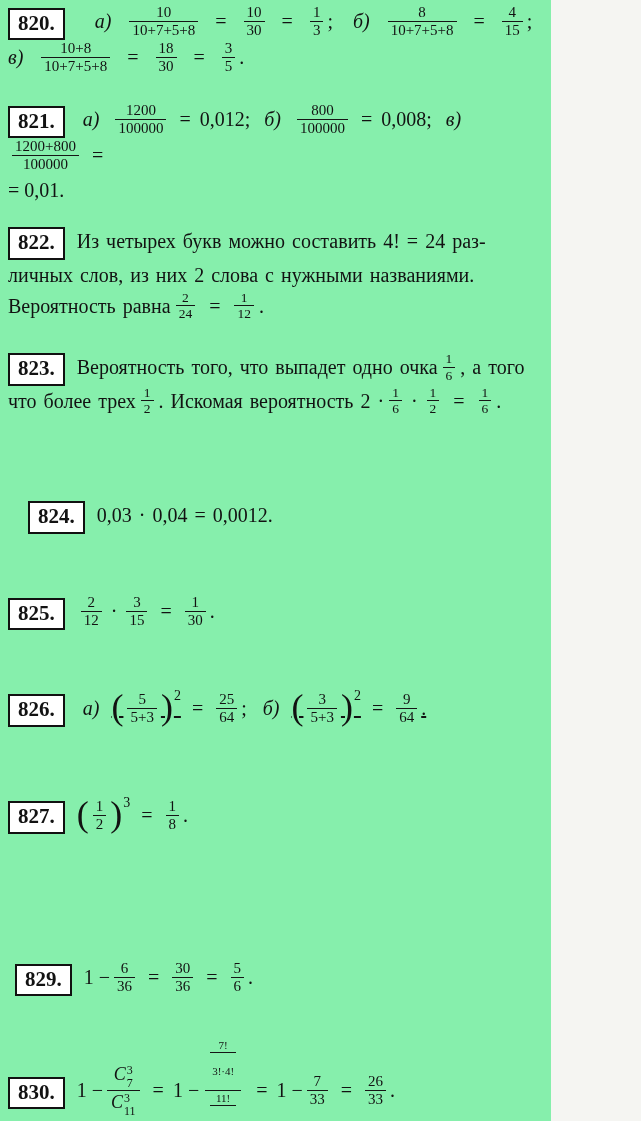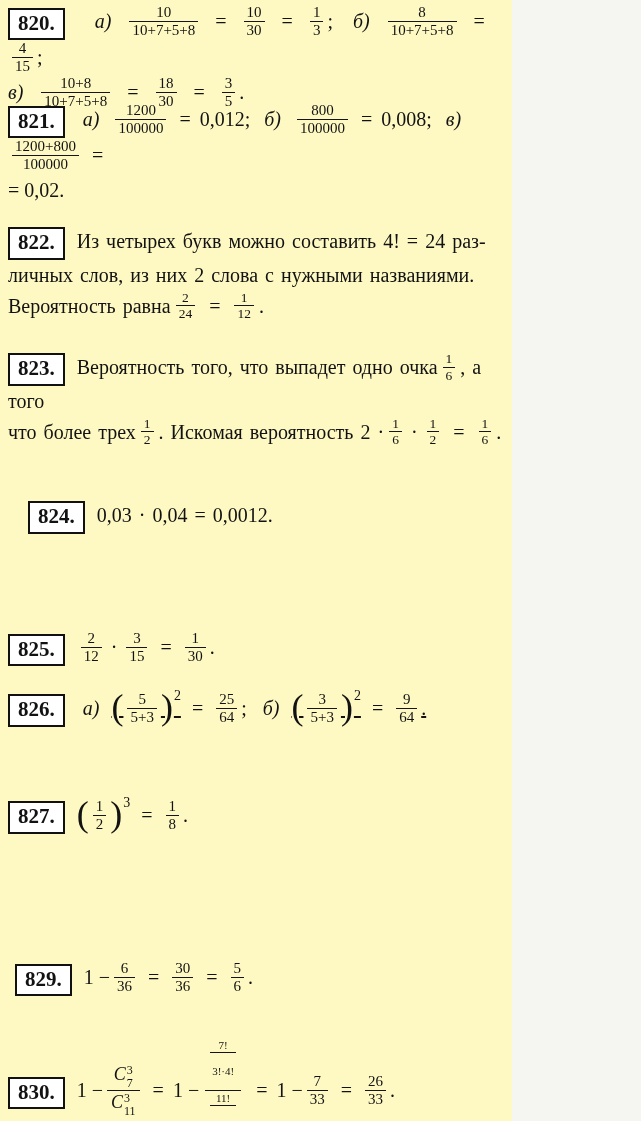--- a/index.html
+++ b/index.html
@@ -1,20 +1,20 @@
 <!DOCTYPE html>
 <html><head>
 <meta charset="utf-8">
 <style>
   html, body { margin: 0; padding: 0; background: #f5f5f2; }
   .page {
     position: relative;
-    width: 512px;
+    width: 551px;
     height: 1121px;
-    background: #fef9c3;
+    background: #86efac;
     font-family: "Liberation Serif", "DejaVu Serif", serif;
     color: #121212;
     overflow: hidden;
   }
   .problem {
     position: absolute;
     left: 8px;
     right: 4px;
     font-size: 20px;
     line-height: 1.55;
@@ -87,40 +87,40 @@
     margin: 0;
     transform: none;
   }
   .ifrac .den { border-top: 1px solid #151515; padding: 12px 2px; }
   
   .p820 { top: 6px; }
   .p821 { top: 104px; }
   .p822 { top: 226px; }
   .p823 { top: 352px; }
   .p824 { top: 500px; padding-left: 20px; }
-  .p825 { top: 632px; }
+  .p825 { top: 596px; }
   .p826 { top: 685px; text-decoration: underline; }
   .p827 { top: 792px; }
   .p828 { top: 870px; }
   .p829 { top: 962px; padding-left: 7px; }
   .p830 { top: 1040px; }
 </style>
 </head>
 <body>
 
 <div class="page">
 
   <div class="problem p820">
     <span class="plabel">820.</span><span class="ptag first">а)</span><span class="frac"><span class="num">10</span><span class="den">10+7+5+8</span></span><span class="op">=</span><span class="frac"><span class="num">10</span><span class="den">30</span></span><span class="op">=</span><span class="frac"><span class="num">1</span><span class="den">3</span></span><span class="punct">;</span><span class="ptag">б)</span><span class="frac"><span class="num">8</span><span class="den">10+7+5+8</span></span><span class="op">=</span><span class="frac"><span class="num">4</span><span class="den">15</span></span><span class="punct">;</span><br>
     <span class="ptag first" style="margin-left:0">в)</span><span class="frac"><span class="num">10+8</span><span class="den">10+7+5+8</span></span><span class="op">=</span><span class="frac"><span class="num">18</span><span class="den">30</span></span><span class="op">=</span><span class="frac"><span class="num">3</span><span class="den">5</span></span><span class="punct">.</span>
   </div>
 
   <div class="problem p821">
     <span class="plabel">821.</span><span class="ptag first">а)</span><span class="frac"><span class="num">1200</span><span class="den">100000</span></span><span class="op">=</span><span>0,012;</span><span class="ptag">б)</span><span class="frac"><span class="num">800</span><span class="den">100000</span></span><span class="op">=</span><span>0,008;</span><span class="ptag">в)</span><span class="frac"><span class="num">1200+800</span><span class="den">100000</span></span><span class="op">=</span><br>
-    <span>= 0,02.</span>
+    <span>= 0,01.</span>
   </div>
 
   <div class="problem p822">
     <span class="plabel">822.</span><span class="txt">Из четырех букв можно составить 4! = 24 раз-</span><br>
     <span class="txt">личных слов, из них 2 слова с нужными названиями.</span><br>
     <span class="txt">Вероятность равна</span><span class="frac"><span class="num">2</span><span class="den">24</span></span><span class="op">=</span><span class="frac"><span class="num">1</span><span class="den">12</span></span><span class="punct">.</span>
   </div>
 
   <div class="problem p823">
     <span class="plabel">823.</span><span class="txt">Вероятность того, что выпадет одно очка</span><span class="frac"><span class="num">1</span><span class="den">6</span></span><span class="txt">, а того</span><br>

